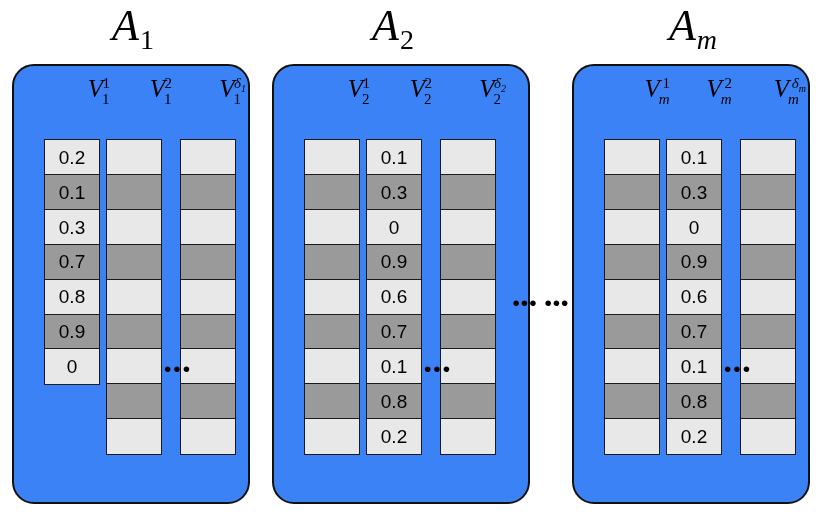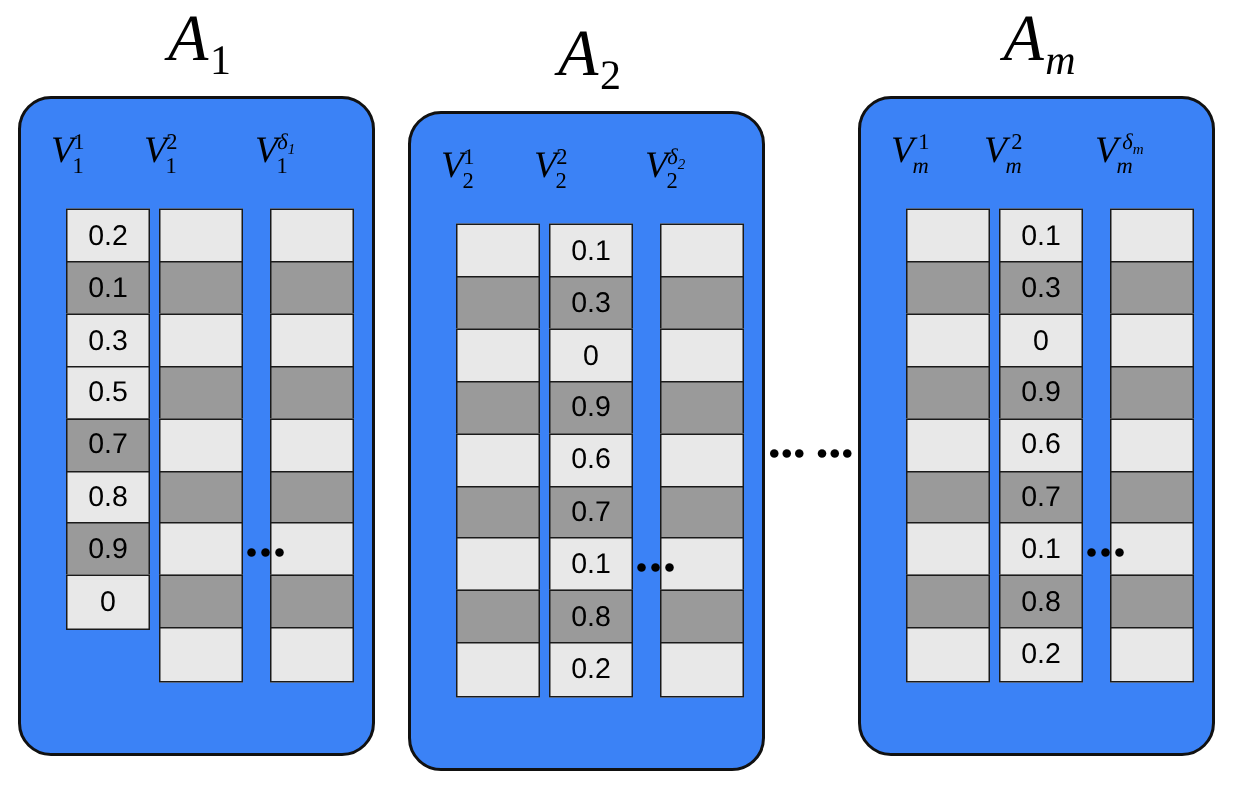--- a/index.html
+++ b/index.html
@@ -28,21 +28,21 @@
   .group {
     position: absolute;
     top: 64px;
     height: 440px;
     box-sizing: border-box;
     border: 2px solid #111111;
     border-radius: 22px;
     background: #3b82f6;
   }
   .group.g0 { left: 12px;  width: 238px; }
-  .group.g1 { left: 272px; width: 238px; margin-top: 10px; }
+  .group.g1 { left: 272px; width: 258px; }
   .group.g2 { left: 572px; width: 238px; }
 
   
   .group-title {
     position: absolute;
     top: -62px;
     left: 0;
     width: 238px;
     text-align: center;
     font-size: 44px;
@@ -63,24 +63,24 @@
     position: absolute;
     width: 56px;
   }
   .col.c0 { left: 30px;  }
   .col.c1 { left: 92px;  }
   .col.c2 { left: 166px; }
 
   
   .col-head {
     position: absolute;
-    top: 22px;
+    top: 10px;
     left: -10px;
     width: 76px;
-    text-align: left;
+    text-align: right;
     font-size: 25px;
     font-style: italic;
     line-height: 1;
     white-space: nowrap;
   }
   .col-head .sub {
     font-size: 15px;
     vertical-align: -0.45em;
     margin-left: -1px;
   }
@@ -156,21 +156,20 @@
 
 <div id="canvas">
     <div class="group g0">
       <div class="group-title"><span>A</span><span class="sub">1</span></div>
       <div class="col c0">
         <div class="col-head"><span>V</span><span class="sub" style="font-style: normal;">1</span><span class="sup"><span>1</span></span></div>
         <div class="stack">
           <div class="cell light">0.2</div>
           <div class="cell dark">0.1</div>
           <div class="cell light">0.3</div>
-          <div class="cell light">0.5</div>
           <div class="cell dark">0.7</div>
           <div class="cell light">0.8</div>
           <div class="cell dark">0.9</div>
           <div class="cell light">0</div>
         </div>
       </div>
       <div class="col c1">
         <div class="col-head"><span>V</span><span class="sub" style="font-style: normal;">1</span><span class="sup"><span>2</span></span></div>
         <div class="stack">
           <div class="cell light"></div>

